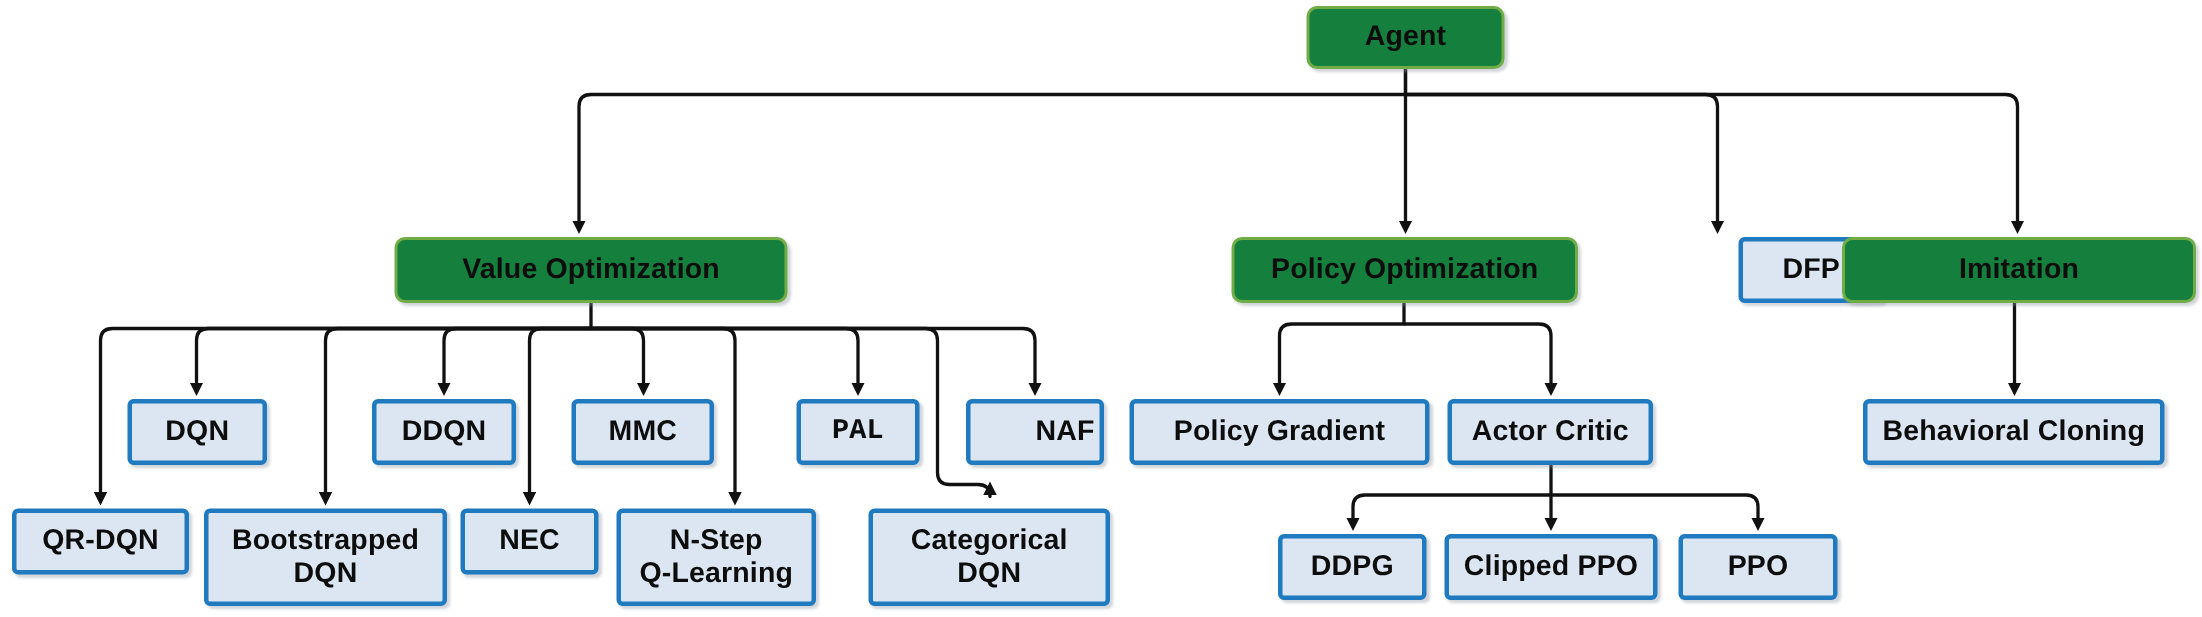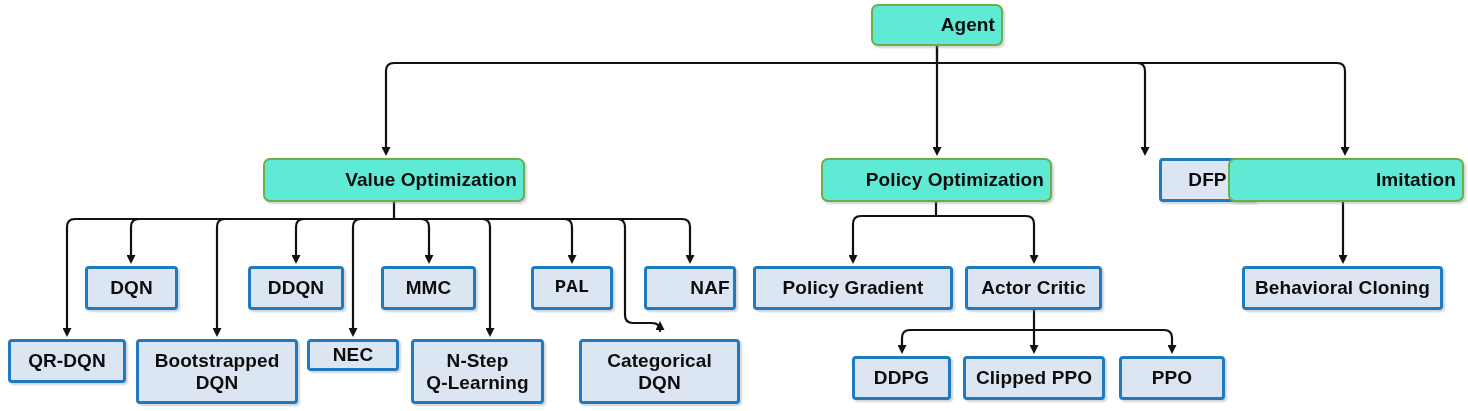--- a/index.html
+++ b/index.html
@@ -2,22 +2,22 @@
 <html><head>
 <meta charset="utf-8">
 <style>
   html,body{margin:0;padding:0;background:#ffffff;}
   #stage{position:relative;width:1468px;height:411px;background:#ffffff;
          font-family:"Liberation Sans","DejaVu Sans",sans-serif;overflow:hidden;}
   #edges{position:absolute;left:0;top:0;width:1468px;height:411px;}
   .node{position:absolute;box-sizing:border-box;display:flex;align-items:center;
         justify-content:center;text-align:center;line-height:1.12;
         font-weight:700;color:#0d0d0d;letter-spacing:.1px;}
-  .node.green{background:#5eead4;border:2.5px solid #70ad47;border-radius:7px;
-              box-shadow:2px 2px 2px rgba(140,150,160,.40);justify-content:flex-end;}
+  .node.green{background:#15803d;border:2.5px solid #70ad47;border-radius:7px;
+              box-shadow:2px 2px 2px rgba(140,150,160,.40);}
   .node.blue{background:#dce6f2;border:3px solid #1f7ac0;border-radius:4px;
              box-shadow:2px 2px 2px rgba(140,150,160,.40);}
   .node .lbl{display:block;white-space:pre-line;padding:0 6px;}
 </style>
 </head>
 <body>
 
 <div id="stage">
   <svg id="edges" viewBox="0 0 1468 411">
     <defs>
@@ -88,21 +88,21 @@
       <div class="node blue" style="left: 1242px; top: 266px; width: 201px; height: 44px; font-size: 19px;">
         <span class="lbl">Behavioral Cloning</span>
       </div>
       <div class="node blue" style="left: 8px; top: 339px; width: 118px; height: 44px; font-size: 19px;">
         <span class="lbl">QR-DQN</span>
       </div>
       <div class="node blue" style="left: 136px; top: 339px; width: 162px; height: 65px; font-size: 19px;">
         <span class="lbl">Bootstrapped
 DQN</span>
       </div>
-      <div class="node blue" style="left: 307px; top: 339px; width: 92px; height: 32px; font-size: 19px;">
+      <div class="node blue" style="left: 307px; top: 339px; width: 92px; height: 44px; font-size: 19px;">
         <span class="lbl">NEC</span>
       </div>
       <div class="node blue" style="left: 411px; top: 339px; width: 133px; height: 65px; font-size: 19px;">
         <span class="lbl">N-Step
 Q-Learning</span>
       </div>
       <div class="node blue" style="left: 579px; top: 339px; width: 161px; height: 65px; font-size: 19px;">
         <span class="lbl">Categorical
 DQN</span>
       </div>

